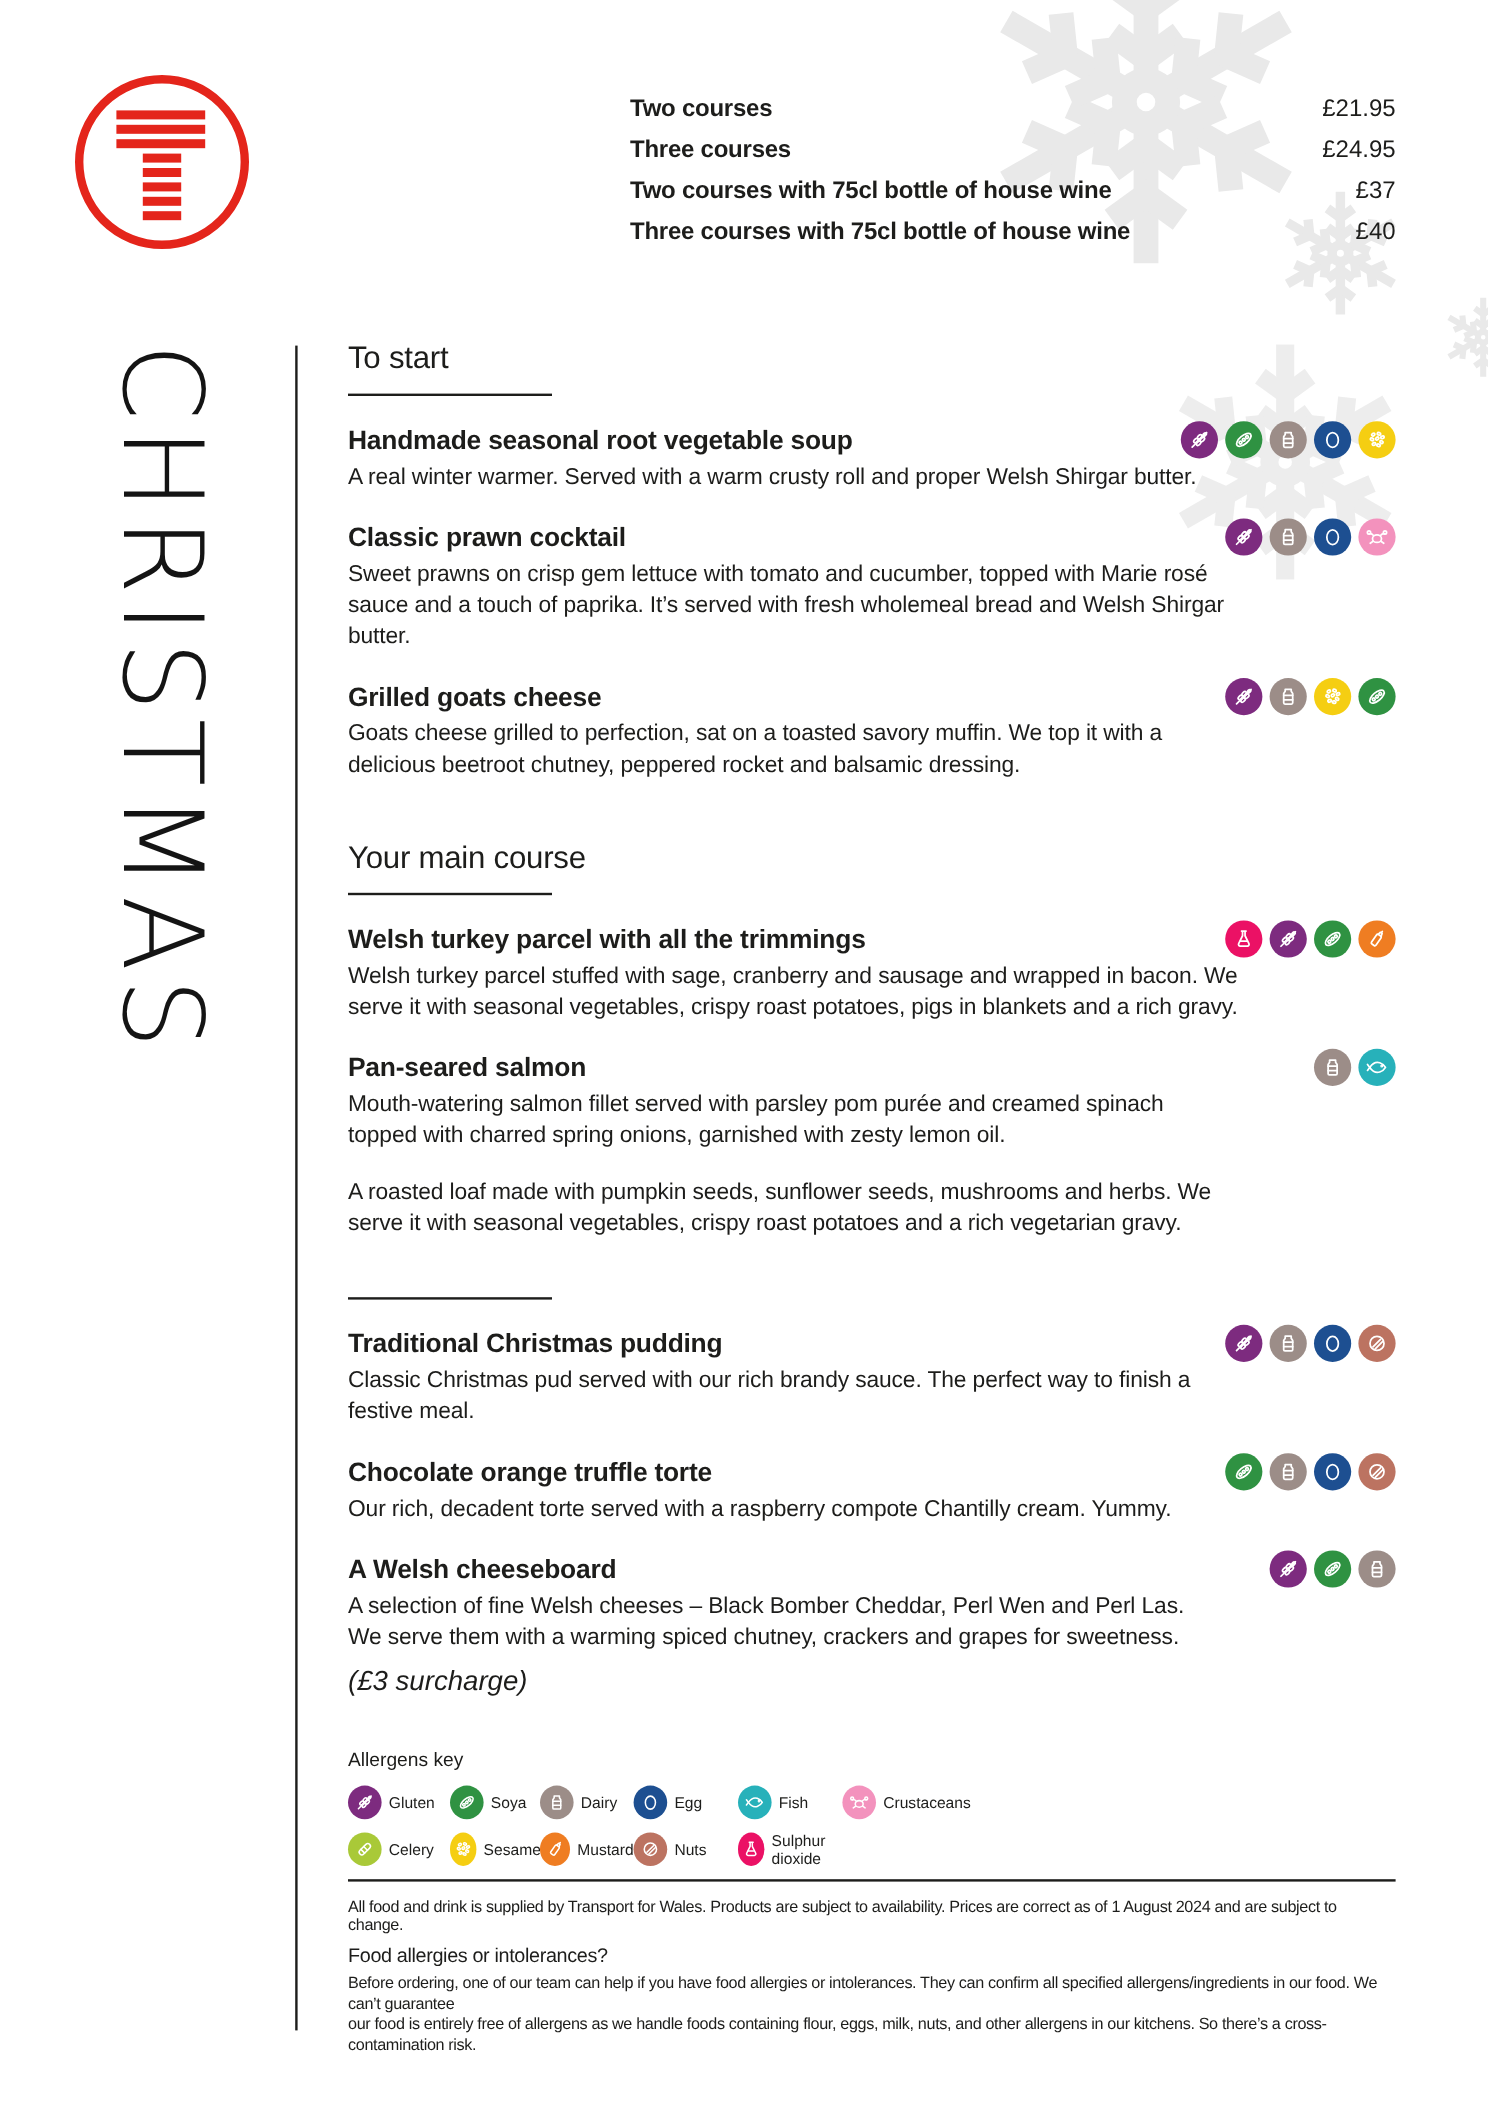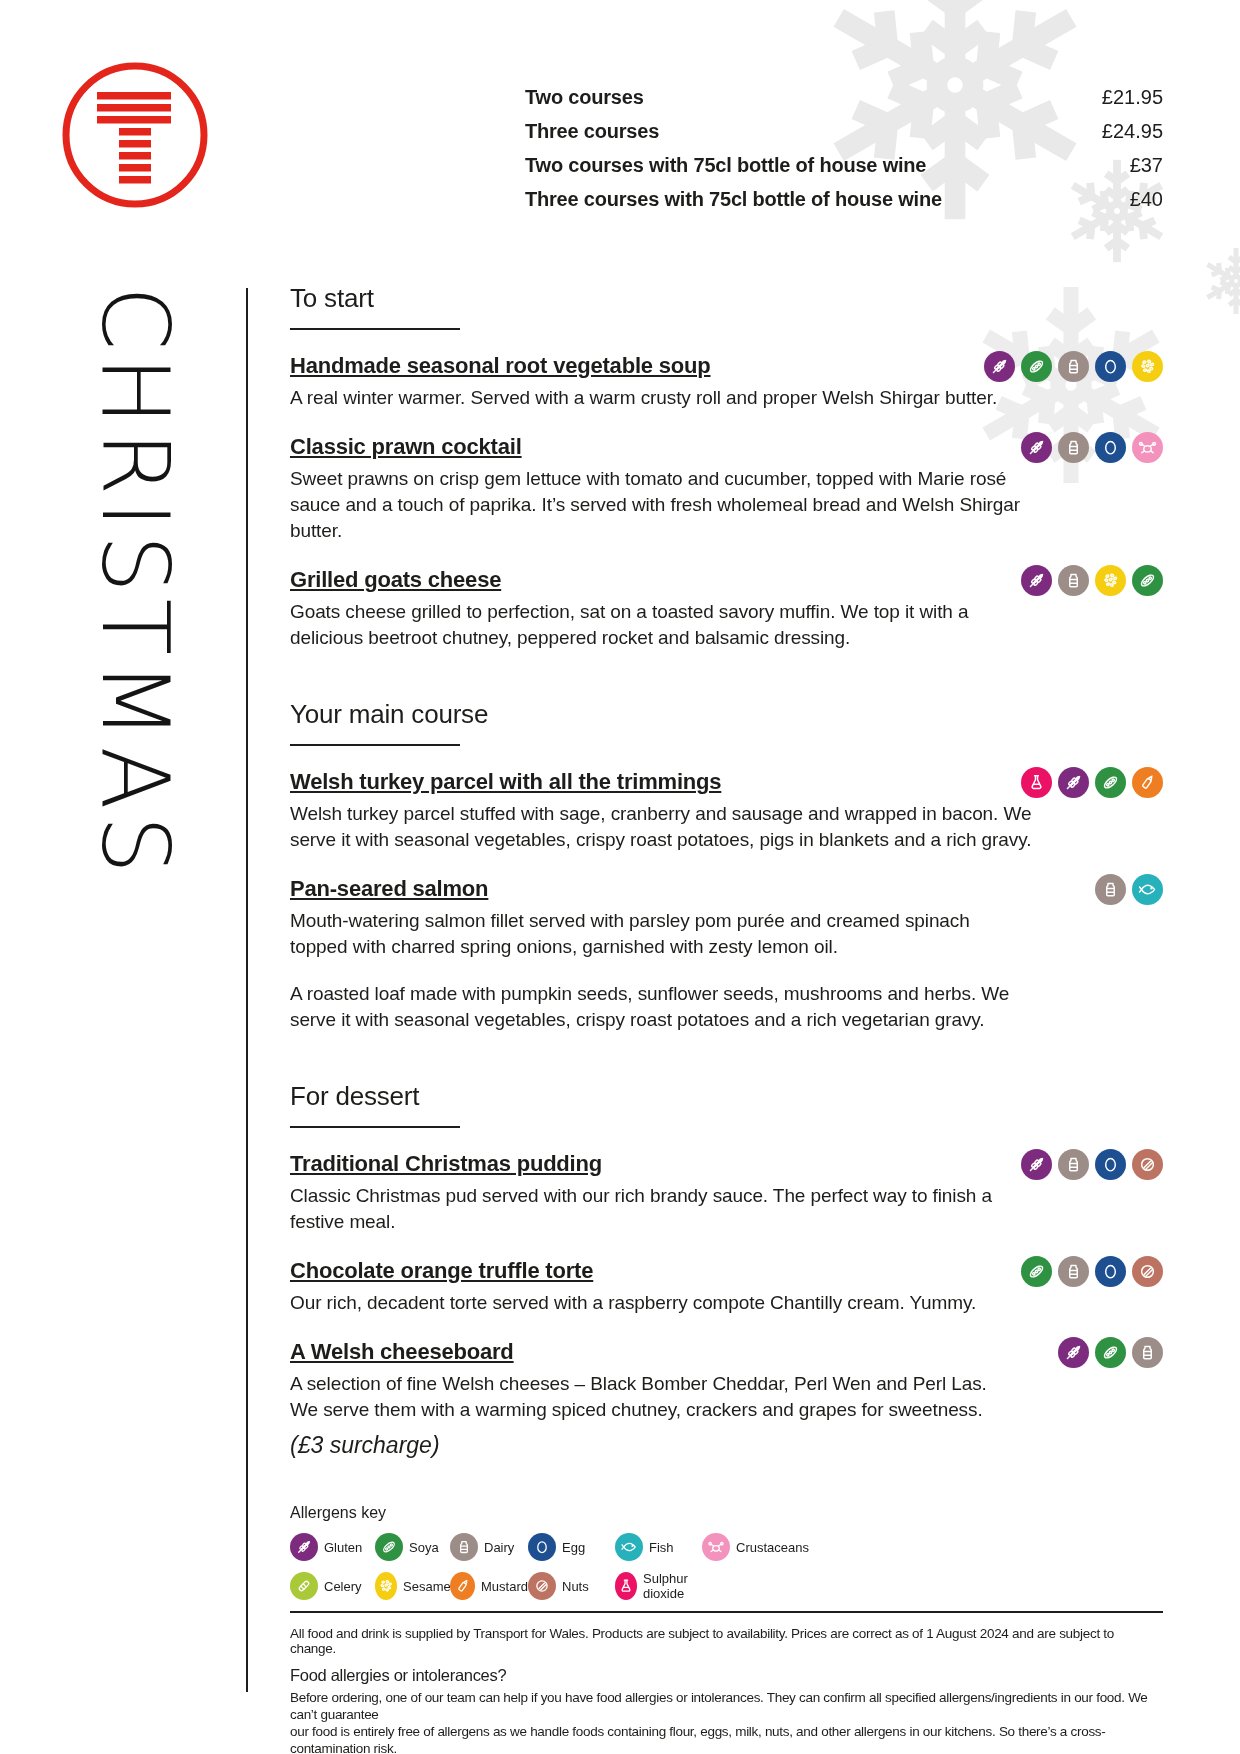--- a/index.html
+++ b/index.html
@@ -5,36 +5,36 @@
   html,body{margin:0;padding:0;background:#fff;}
   .page{position:relative;width:1240px;height:1754px;background:#fff;overflow:hidden;
         font-family:"Liberation Sans",sans-serif;color:#1d1d1b;}
   
   .snow{position:absolute;z-index:0;}
   .snow use{stroke:#e9e9e9;stroke-width:8;fill:none;stroke-linecap:butt;}
   
   .logo{position:absolute;left:62px;top:62px;width:146px;height:146px;z-index:2;}
   
   .pricing{position:absolute;left:525px;top:80px;width:638px;z-index:2;}
-  .price-row{display:flex;justify-content:space-between;align-items:center;height:34px;font-size:20px;}
+  .price-row{display:flex;justify-content:space-between;align-items:flex-start;height:34px;font-size:20px;}
   .price-label{font-weight:700;letter-spacing:-0.2px;}
   .price-value{font-weight:400;}
   
   .vtitle{position:absolute;left:195px;top:286px;width:612px;height:122px;
           transform:rotate(90deg);transform-origin:0 0;
           font-family:"DejaVu Sans","Liberation Sans",sans-serif;font-weight:200;
           font-size:92px;line-height:122px;letter-spacing:6px;color:#141414;z-index:2;white-space:nowrap;}
   .vrule{position:absolute;left:246px;top:288px;width:2px;height:1404px;background:#1d1d1b;z-index:2;}
   
   .content{position:absolute;left:290px;top:283px;width:873px;z-index:2;}
   .section-heading{font-size:26px;line-height:30px;font-weight:500;letter-spacing:-0.2px;}
   .section-rule{width:170px;height:2px;background:#1d1d1b;margin-top:15px;}
   .section + .section{margin-top:48px;}
   .dish{margin-top:21px;}
-  .dish-head{display:flex;justify-content:space-between;align-items:flex-start;text-decoration:underline;}
+  .dish-head{display:flex;justify-content:space-between;align-items:flex-end;}
   .dish-name{font-size:22px;line-height:30px;font-weight:700;letter-spacing:-0.2px;margin:0;}
   .dish-allergens{display:flex;gap:6px;flex:0 0 auto;}
   .badge{width:31px;height:31px;border-radius:50%;display:flex;align-items:center;justify-content:center;}
   .badge svg{width:25px;height:25px;display:block;}
   .badge svg *{stroke:#fff;fill:none;stroke-width:1.4;stroke-linecap:round;stroke-linejoin:round;}
   .dish-desc{margin-top:3px;font-size:19px;line-height:26px;letter-spacing:-0.1px;}
   .dish-note{margin-top:9px;font-size:23px;font-style:italic;}
   
   .key{margin-top:44px;}
   .key-title{font-size:16px;line-height:20px;}
@@ -347,21 +347,20 @@
             </div>
           </div>
           <div class="dish">
             <div class="dish-desc">
               <div class="desc-line">A roasted loaf made with pumpkin seeds, sunflower seeds, mushrooms and herbs. We</div>
               <div class="desc-line">serve it  with seasonal vegetables, crispy roast potatoes and a rich vegetarian gravy.</div>
             </div>
           </div>
         </div>
         <div class="section">
-          <div class="section-heading">For dessert</div>
           <div class="section-rule"></div>
           <div class="dish">
             <div class="dish-head">
               <h3 class="dish-name">Traditional Christmas pudding</h3>
               <div class="dish-allergens">
                 <span class="badge" style="background: rgb(125, 43, 127);">
                   <svg viewBox="0 0 24 24">
                     <path d="M6.2 17.8C9 15 15 9 17.8 6.2"></path>
                     <ellipse cx="9.2" cy="12.6" rx="2.1" ry="1.2" transform="rotate(-45 9.2 12.6)"></ellipse>
                     <ellipse cx="12.2" cy="9.6" rx="2.1" ry="1.2" transform="rotate(-45 12.2 9.6)"></ellipse>

